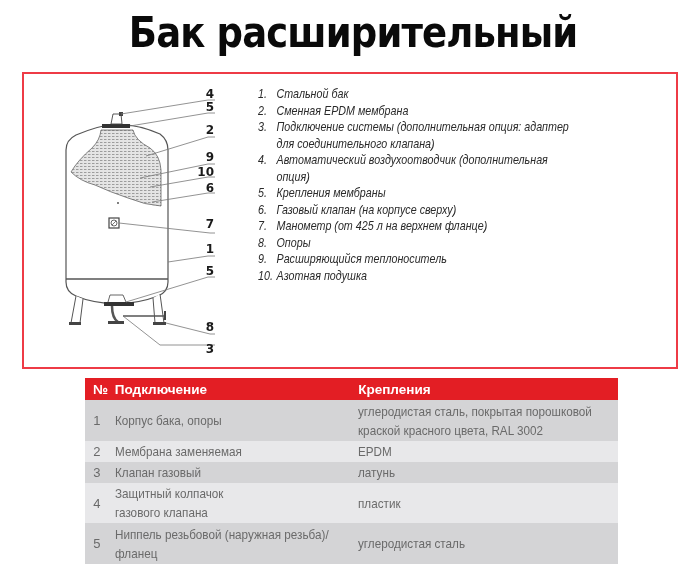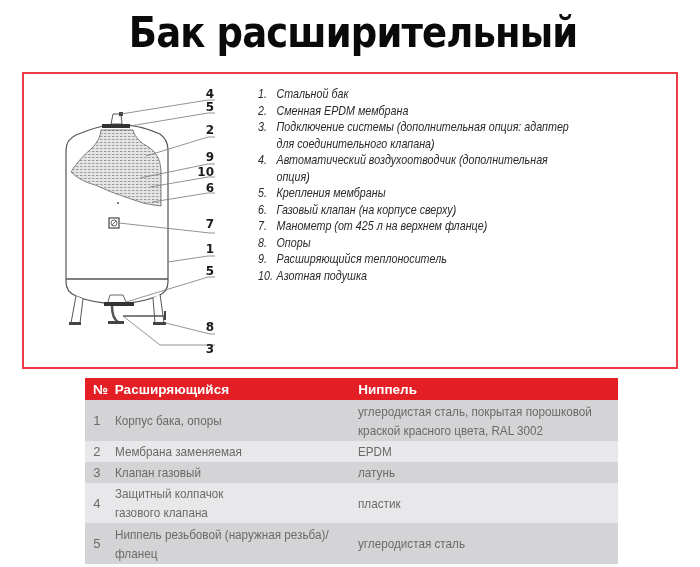--- a/index.html
+++ b/index.html
@@ -169,22 +169,22 @@
   <li>
       <span class="num">10.</span>
       <span class="txt">Азотная подушка</span>
     </li>
 </ol>
 
 <table class="spec-table">
   <thead>
     <tr>
       <th class="num">№</th>
-      <th class="name">Расширяющийся</th>
-      <th>Ниппель</th>
+      <th class="name">Подключение</th>
+      <th>Крепления</th>
     </tr>
   </thead>
   <tbody>
     <tr class="odd r1">
       <td class="num">1</td>
       <td class="name"><span class="cond">Корпус бака, опоры</span></td>
       <td><span class="cond">углеродистая сталь, покрытая порошковой</span><br><span class="cond">краской красного цвета, RAL 3002</span></td>
     </tr>
     <tr class="even r2">
       <td class="num">2</td>

